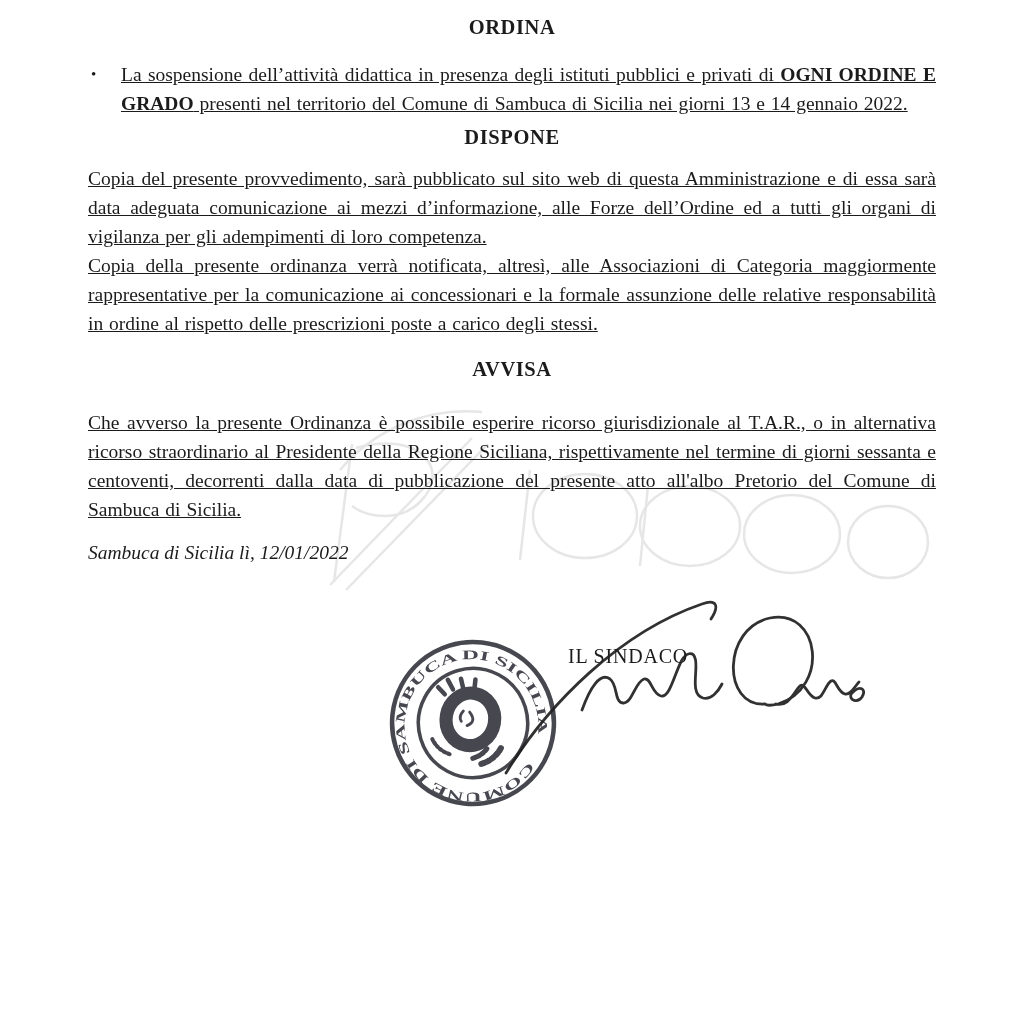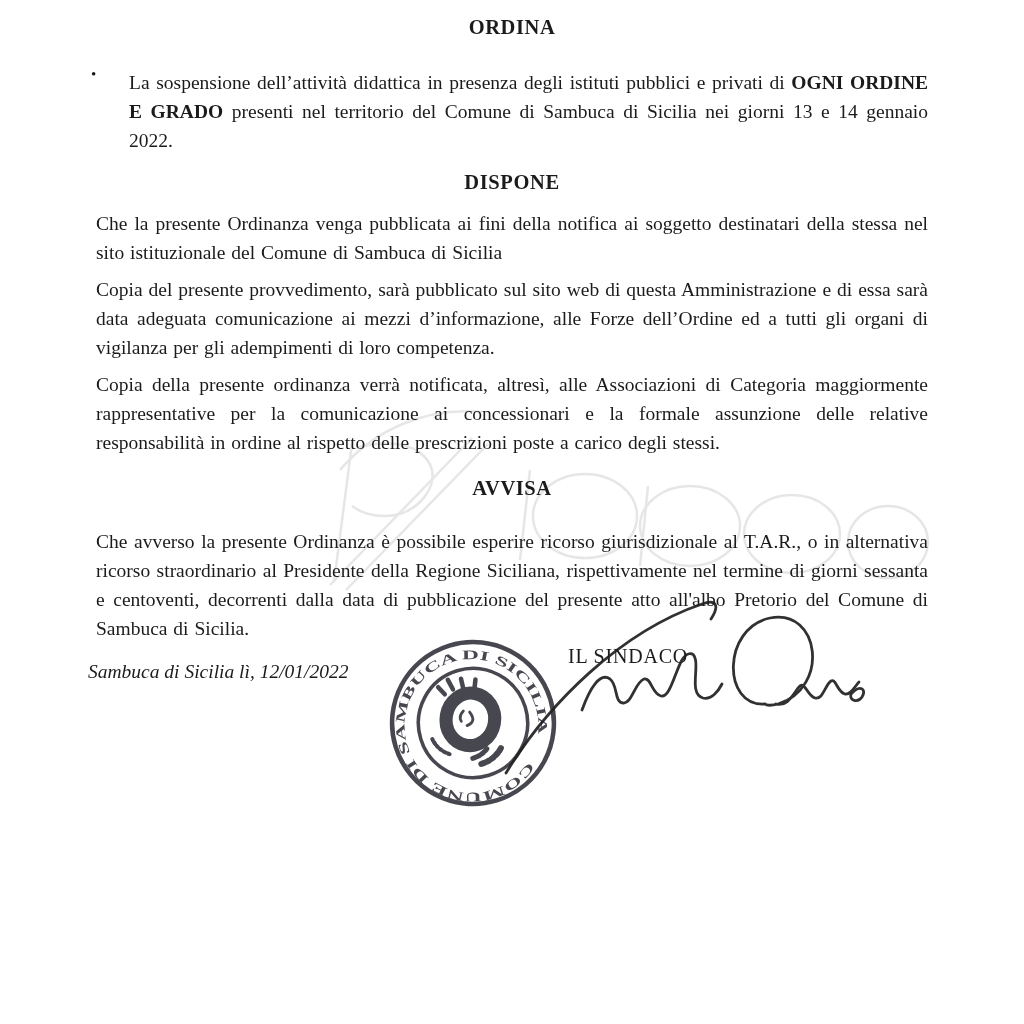--- a/index.html
+++ b/index.html
@@ -34,22 +34,23 @@
     margin: 0;
     line-height: 26px;
   }
   .h-ordina  { margin: 0 0 20px 0; }
   .h-dispone { margin: 0 0 14px 0; }
   .h-avvisa  { margin: 18px 0 26px 0; }
   .para {
     font-size: 19.5px;
     line-height: 29px;
     text-align: justify;
-    margin: 8px;
+    margin: 0;
     word-spacing: 1px;
+    text-decoration: underline;
   }
   .bullet-row {
     display: flex;
     align-items: flex-start;
     margin: 20px 0 6px 0;
   }
   .bullet {
     width: 30px;
     flex: 0 0 30px;
     font-size: 15px;
@@ -118,21 +119,20 @@
 
     <h1 class="heading h-ordina">ORDINA</h1>
 
     <div class="bullet-row">
       <span class="bullet">•</span>
       <p class="para bullet-text"><span>La sospensione dell’attività didattica in presenza degli istituti pubblici e privati di </span><strong>OGNI ORDINE E GRADO</strong><span> presenti nel territorio del Comune di Sambuca di Sicilia nei giorni 13 e 14 gennaio 2022.</span></p>
     </div>
 
     <h2 class="heading h-dispone">DISPONE</h2>
 
-    <p class="para">Che la presente Ordinanza venga pubblicata ai fini della notifica ai soggetto destinatari della stessa nel sito istituzionale del Comune di Sambuca di Sicilia</p>
     <p class="para">Copia del presente provvedimento, sarà pubblicato sul sito web di questa Amministrazione e di essa sarà data adeguata comunicazione ai mezzi d’informazione, alle Forze dell’Ordine ed a tutti gli organi di vigilanza per gli adempimenti di loro competenza.</p>
     <p class="para">Copia della presente ordinanza verrà notificata, altresì, alle Associazioni di Categoria maggiormente rappresentative per la comunicazione ai concessionari e la formale assunzione delle relative responsabilità in ordine al rispetto delle prescrizioni poste a carico degli stessi.</p>
 
     <h2 class="heading h-avvisa">AVVISA</h2>
 
     <p class="para">Che avverso la presente Ordinanza è possibile esperire ricorso giurisdizionale al T.A.R., o in alternativa ricorso straordinario al Presidente della Regione Siciliana, rispettivamente nel termine di giorni sessanta e centoventi, decorrenti dalla data di pubblicazione del presente atto all'albo Pretorio del Comune di Sambuca di Sicilia.</p>
 
     <p class="dateline">Sambuca di Sicilia lì, 12/01/2022</p>
 
   </main>

